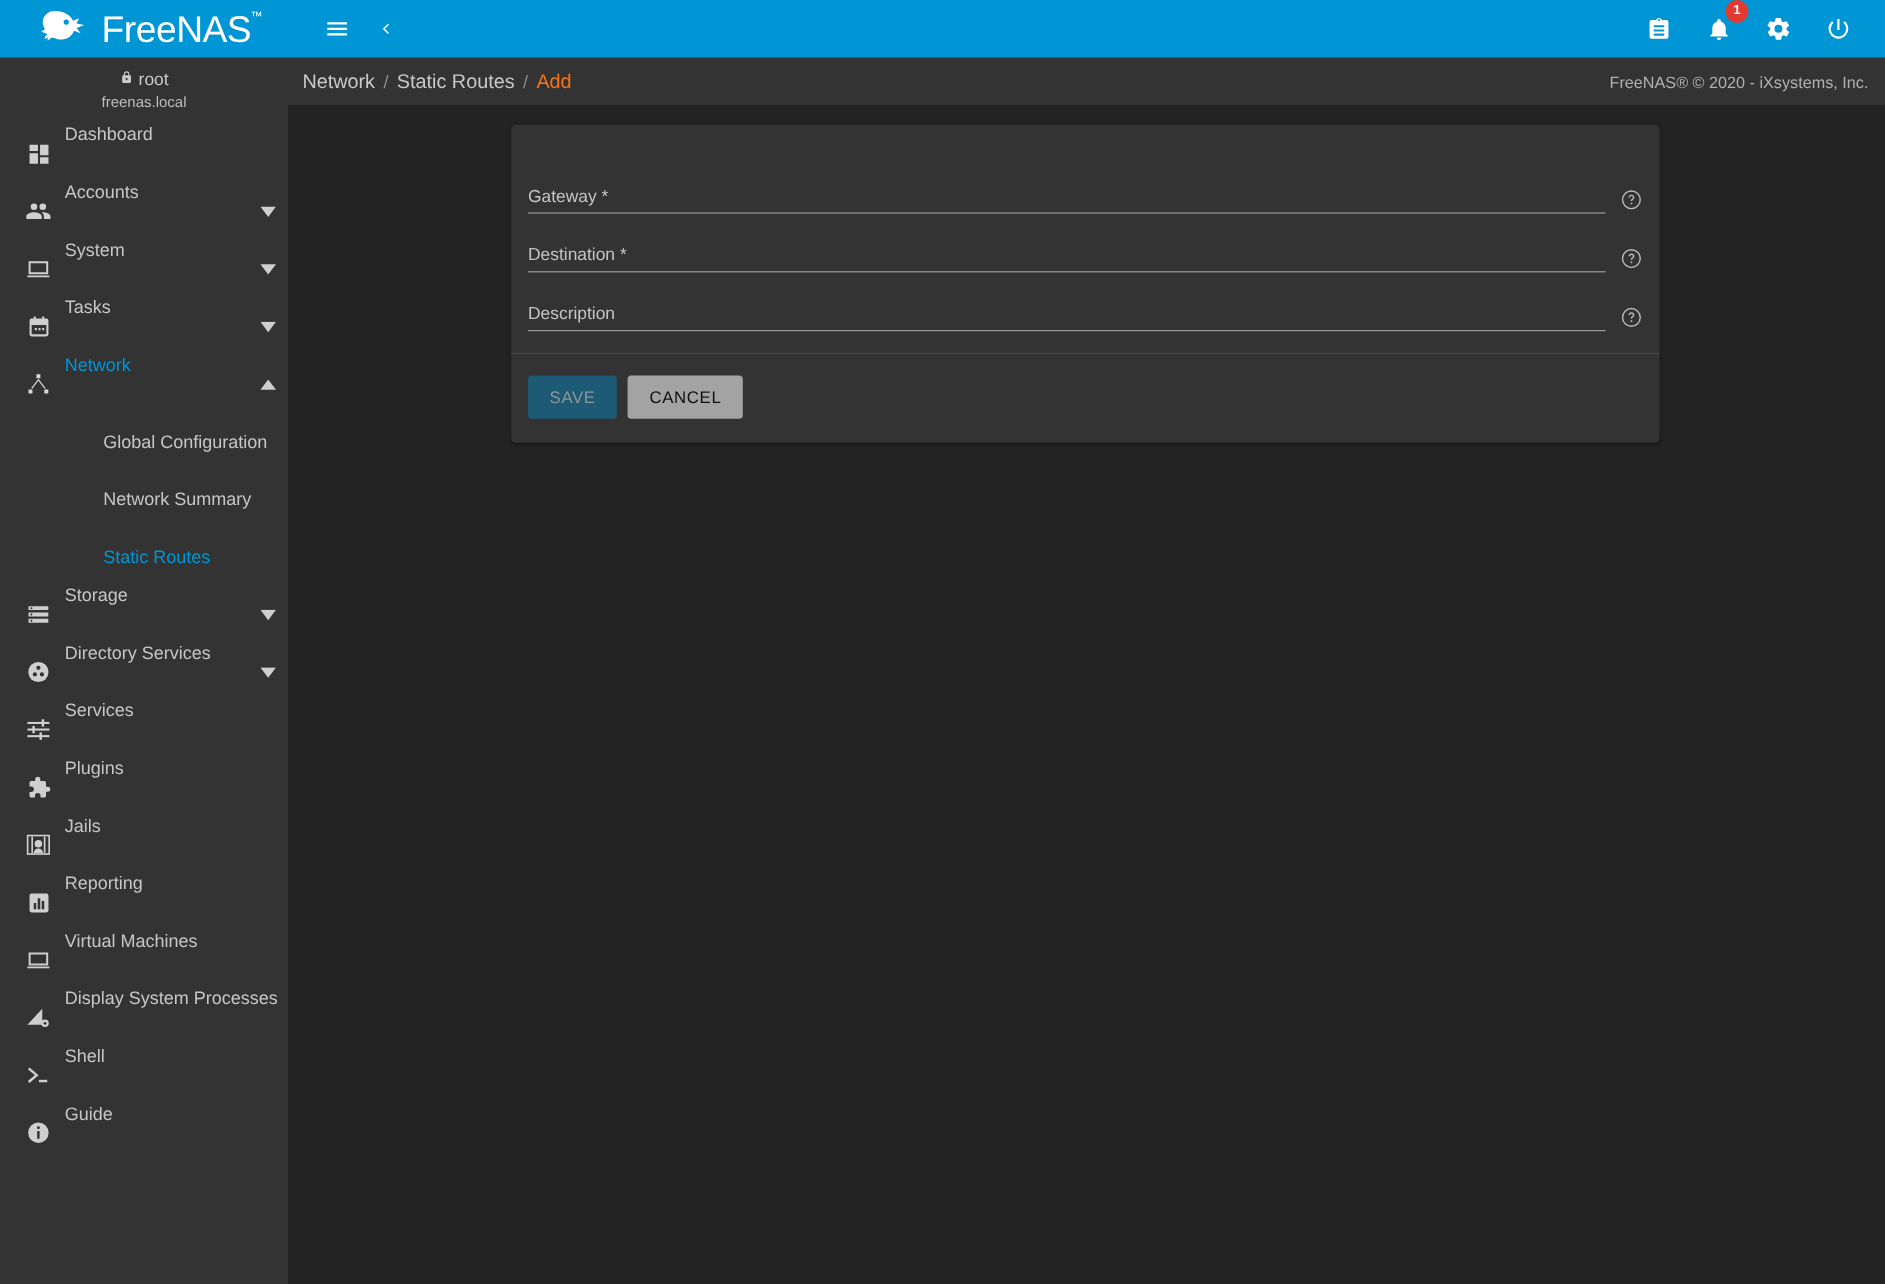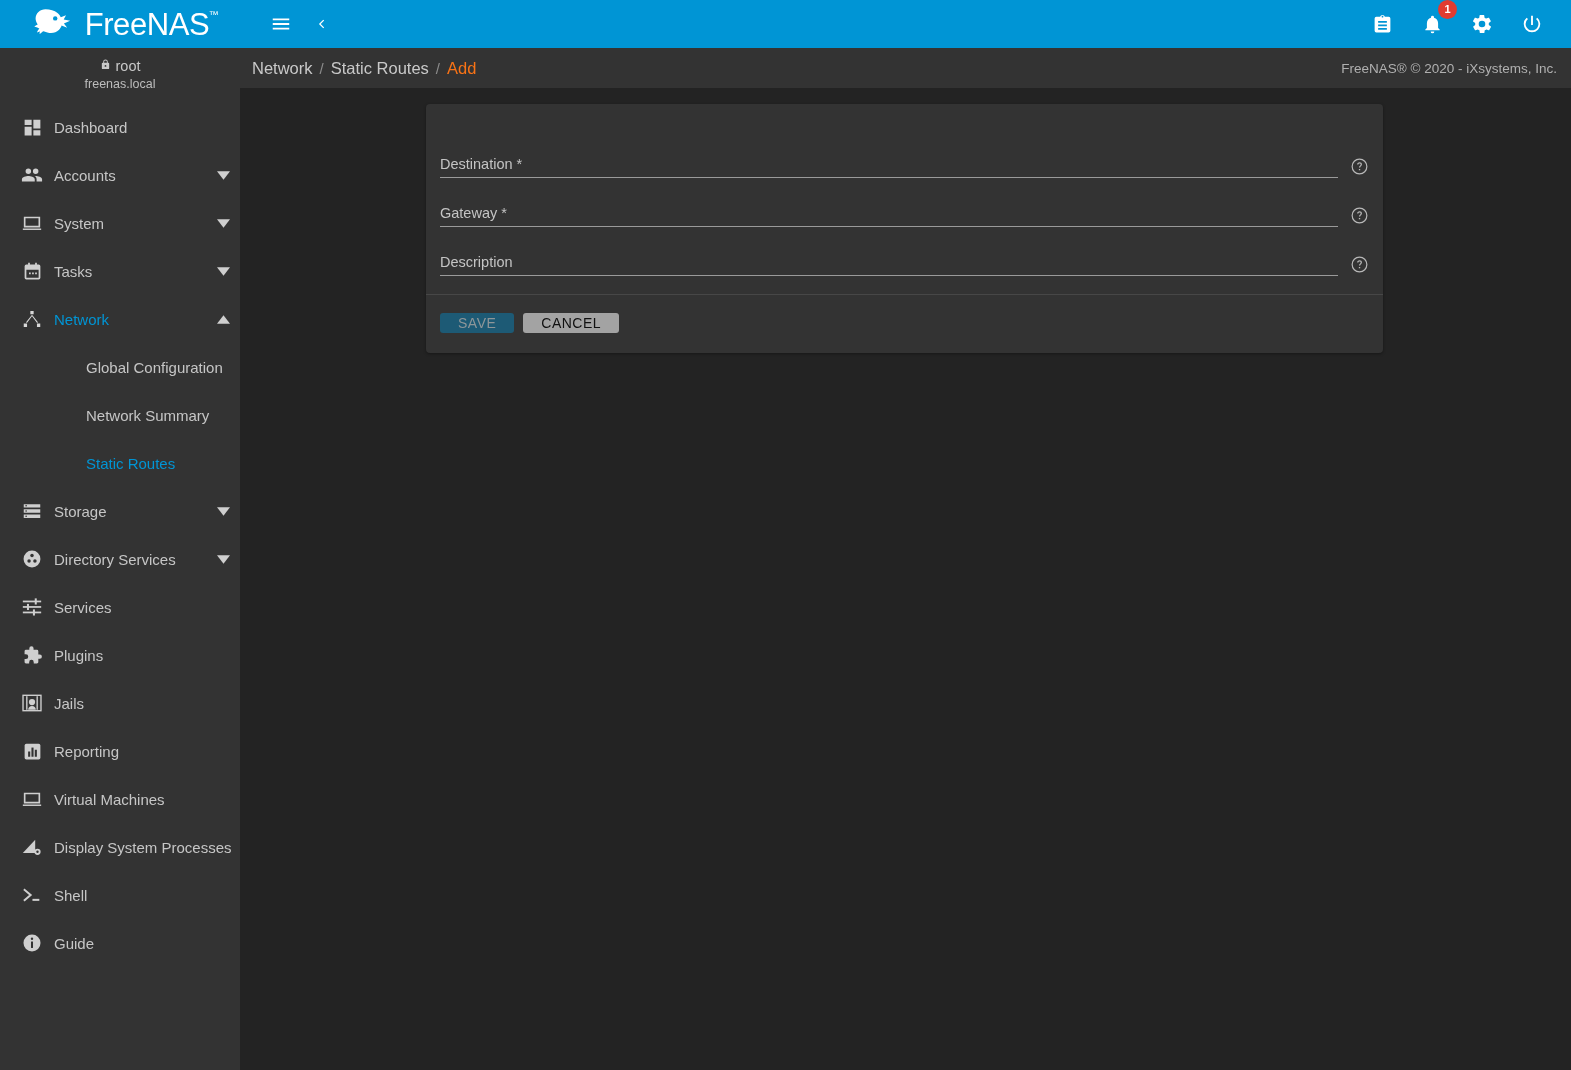--- a/index.html
+++ b/index.html
@@ -65,21 +65,21 @@
     padding: 10px 0 12px; text-align: center;
     background: #333333;
   }
   .user-row {
     display: flex; align-items: center; justify-content: center;
     gap: 5px; color: #c9c9c9; font-size: 14.5px;
   }
   .user-host { color: #bdbdbd; font-size: 12.5px; margin-top: 3px; }
 
   .menu-item {
-    display: flex; align-items: center;
+    display: flex; 
     height: 48px; padding-left: 10px;
     cursor: pointer; color: #c6c6c6;
     font-size: 15px;
   }
   .menu-item .mi-icon {
     width: 44px; flex: 0 0 44px;
     display: flex; align-items: center; justify-content: center;
     color: #cfcfcf;
   }
   .menu-item .mi-label { flex: 1; }
@@ -147,21 +147,21 @@
   }
   .help-icon {
     margin-left: 12px; margin-bottom: 2px;
     cursor: pointer; color: #b9b9b9;
     display: flex; align-items: center;
   }
   .card-divider { height: 1px; background: #474747; margin: 0; }
   .actions { padding: 18px 14px 20px 14px; display: flex; gap: 9px; }
   .btn {
     border: 0; border-radius: 3px;
-    padding: 0 18px; height: 20px;
+    padding: 0 18px; height: 36px;
     font-size: 14px; font-weight: 500; letter-spacing: 0.5px;
     font-family: "Liberation Sans", sans-serif;
     cursor: pointer;
   }
   .btn-save { background: #1d5a75; color: #8e9699; cursor: default; }
   .btn-cancel { background: #a3a3a3; color: #111; }
 </style>
 </head>
 <body>
 
@@ -449,49 +449,49 @@
   <span class="crumb">Static Routes</span>
   <span class="crumb-sep">/</span>
   <span class="crumb last">Add</span>
   <span class="copyright">FreeNAS® © 2020 - iXsystems, Inc.</span>
 </div>
 
 <div id="content">
   <div id="form-card">
 
     <div class="fields">
+
+      <div class="field">
+        <div class="field-line">
+          <span class="field-label">Gateway *</span>
+          <input class="field-input" type="text" placeholder="" style="">
+        </div>
+        <span class="help-icon">
+          <svg width="19" height="19" viewBox="0 0 24 24">
+              <circle cx="12" cy="12" r="9.3" fill="none" stroke="currentColor" stroke-width="1.5"></circle>
+              <path fill="currentColor" d="M11.2 15.1h1.7v1.7h-1.7zm.9-8.4c-1.8 0-3.1 1.2-3.1 2.9h1.6c0-.9.6-1.5 1.5-1.5.8 0 1.4.5 1.4 1.3 0 .6-.3 1-.9 1.5-.8.6-1.3 1.2-1.3 2.3h1.6c0-.7.3-1.1 1-1.6.8-.6 1.2-1.3 1.2-2.3 0-1.6-1.3-2.6-3-2.6z"></path>
+            </svg>
+        </span>
+      </div>
 
       <div class="field">
         <div class="field-line">
           <span class="field-label">Destination *</span>
           <input class="field-input" type="text" placeholder="" style="">
         </div>
         <span class="help-icon">
           <svg width="19" height="19" viewBox="0 0 24 24">
               <circle cx="12" cy="12" r="9.3" fill="none" stroke="currentColor" stroke-width="1.5"></circle>
               <path fill="currentColor" d="M11.2 15.1h1.7v1.7h-1.7zm.9-8.4c-1.8 0-3.1 1.2-3.1 2.9h1.6c0-.9.6-1.5 1.5-1.5.8 0 1.4.5 1.4 1.3 0 .6-.3 1-.9 1.5-.8.6-1.3 1.2-1.3 2.3h1.6c0-.7.3-1.1 1-1.6.8-.6 1.2-1.3 1.2-2.3 0-1.6-1.3-2.6-3-2.6z"></path>
             </svg>
         </span>
       </div>
 
       <div class="field">
         <div class="field-line">
-          <span class="field-label">Gateway *</span>
-          <input class="field-input" type="text" placeholder="" style="">
-        </div>
-        <span class="help-icon">
-          <svg width="19" height="19" viewBox="0 0 24 24">
-              <circle cx="12" cy="12" r="9.3" fill="none" stroke="currentColor" stroke-width="1.5"></circle>
-              <path fill="currentColor" d="M11.2 15.1h1.7v1.7h-1.7zm.9-8.4c-1.8 0-3.1 1.2-3.1 2.9h1.6c0-.9.6-1.5 1.5-1.5.8 0 1.4.5 1.4 1.3 0 .6-.3 1-.9 1.5-.8.6-1.3 1.2-1.3 2.3h1.6c0-.7.3-1.1 1-1.6.8-.6 1.2-1.3 1.2-2.3 0-1.6-1.3-2.6-3-2.6z"></path>
-            </svg>
-        </span>
-      </div>
-
-      <div class="field">
-        <div class="field-line">
           <span class="field-label">Description</span>
           <input class="field-input" type="text" placeholder="" style="">
         </div>
         <span class="help-icon">
           <svg width="19" height="19" viewBox="0 0 24 24">
               <circle cx="12" cy="12" r="9.3" fill="none" stroke="currentColor" stroke-width="1.5"></circle>
               <path fill="currentColor" d="M11.2 15.1h1.7v1.7h-1.7zm.9-8.4c-1.8 0-3.1 1.2-3.1 2.9h1.6c0-.9.6-1.5 1.5-1.5.8 0 1.4.5 1.4 1.3 0 .6-.3 1-.9 1.5-.8.6-1.3 1.2-1.3 2.3h1.6c0-.7.3-1.1 1-1.6.8-.6 1.2-1.3 1.2-2.3 0-1.6-1.3-2.6-3-2.6z"></path>
             </svg>
         </span>
       </div>

